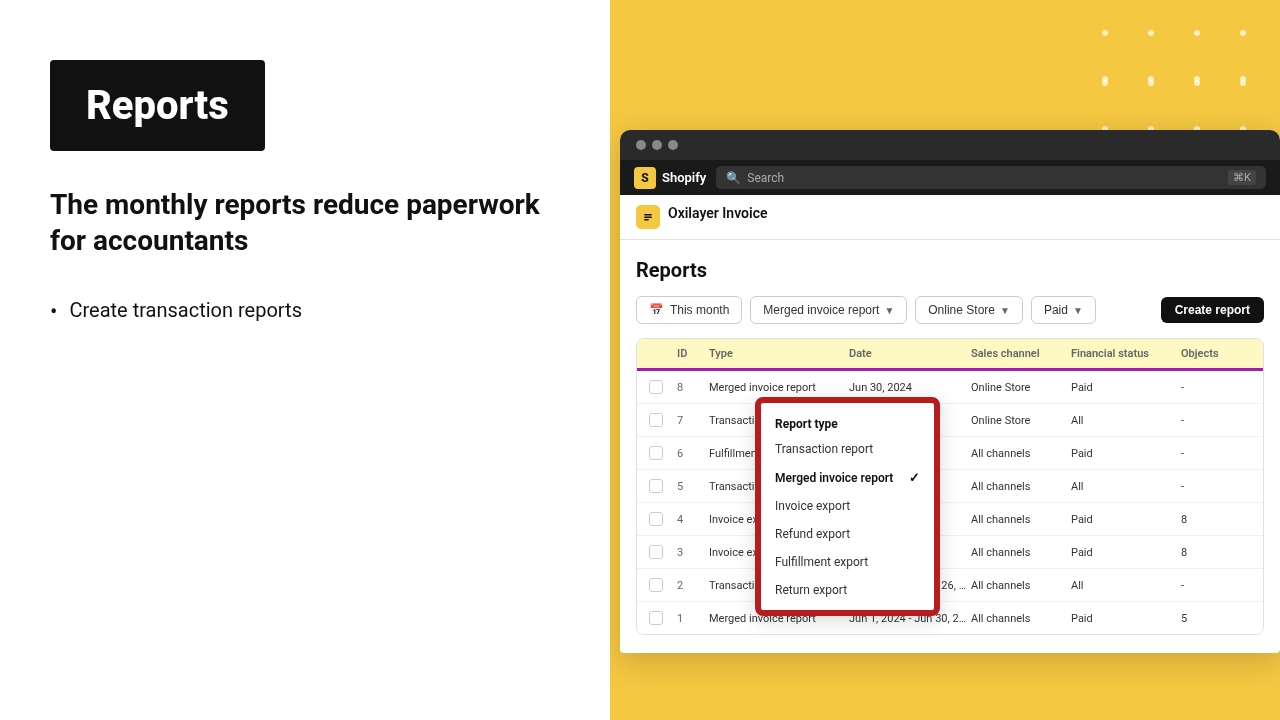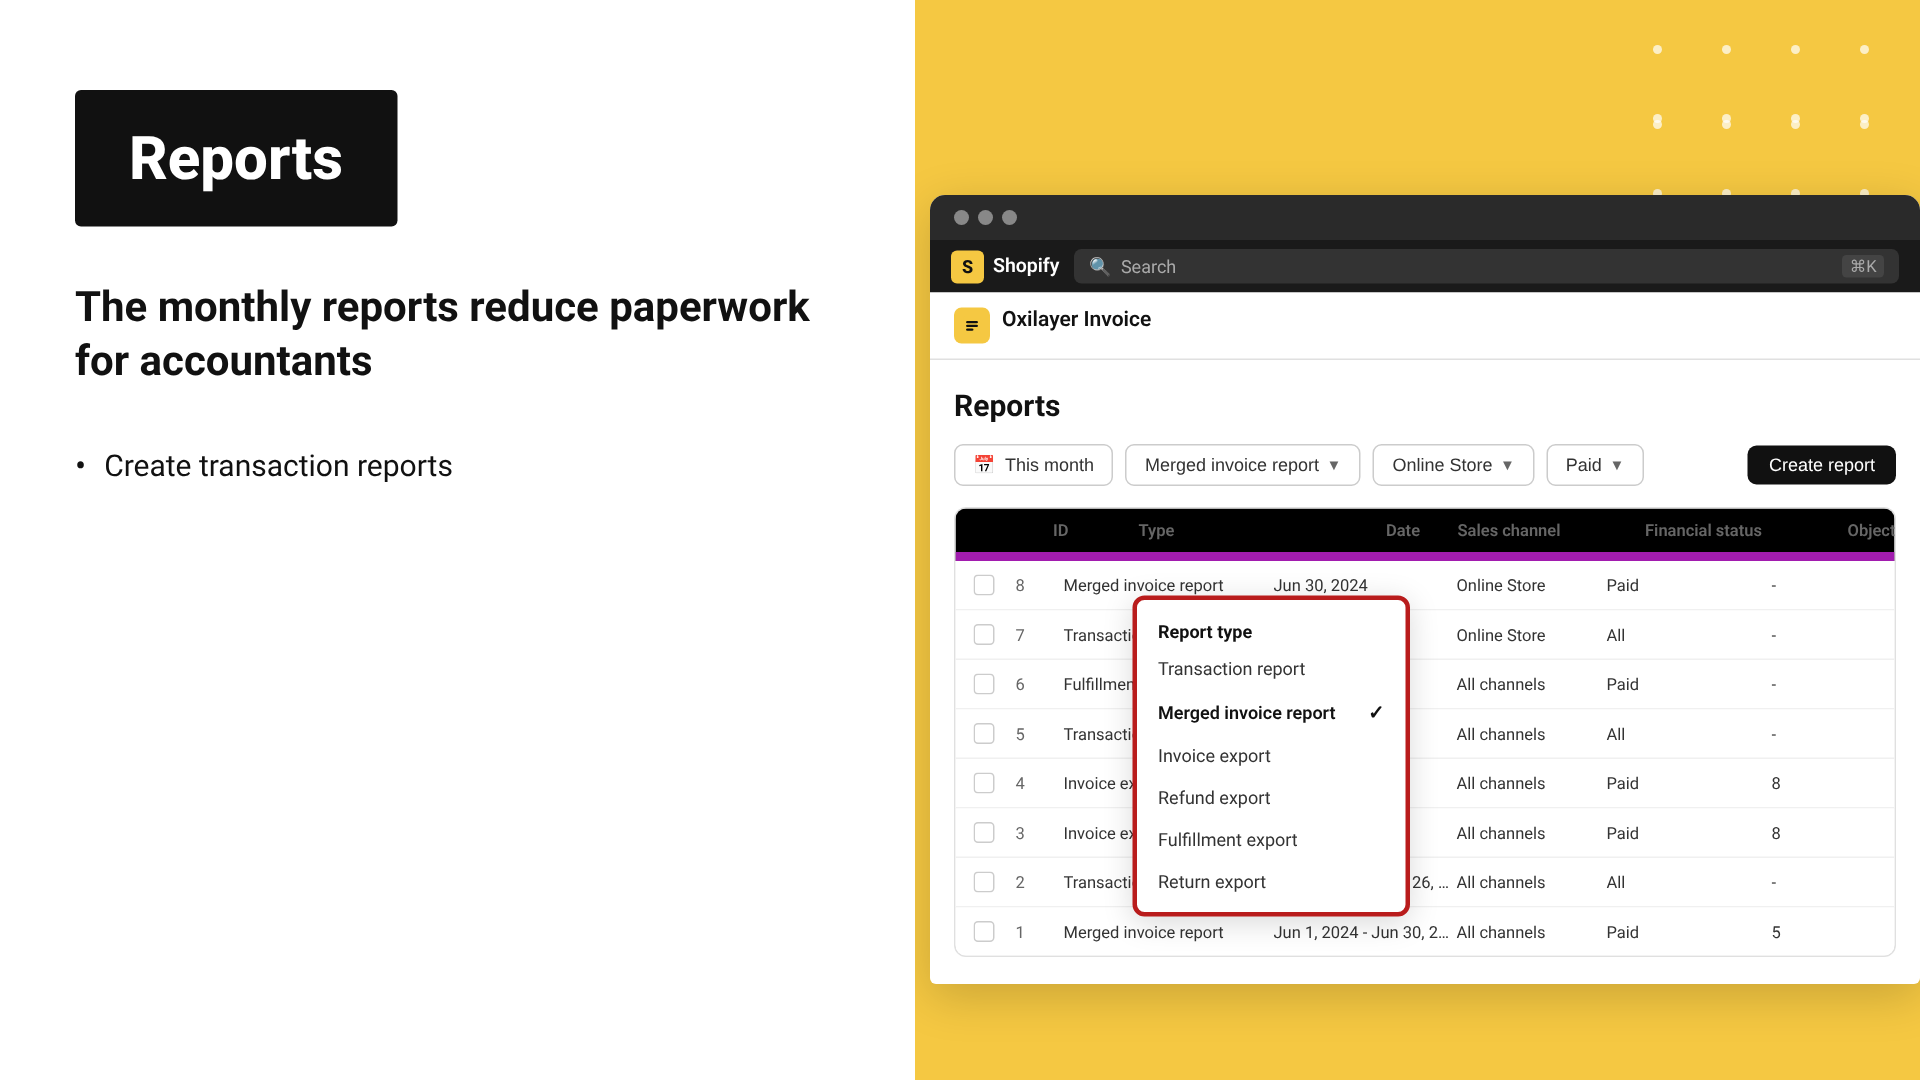--- a/index.html
+++ b/index.html
@@ -236,40 +236,39 @@
     }
 
     .create-btn {
       margin-left: auto;
       background: #111;
       color: #fff;
       border: none;
       border-radius: 6px;
       padding: 6px 14px;
       font-size: 12px;
-      font-weight: 400;
+      font-weight: 700;
       cursor: pointer;
     }
 
     
     .reports-table {
       background: #fff;
       border-radius: 8px;
       border: 1px solid #e0e0e0;
       overflow: hidden;
       position: relative;
     }
 
     .table-header {
       display: grid;
       grid-template-columns: 28px 32px 140px 1fr 100px 110px 70px;
       padding: 8px 12px;
-      border-bottom: 6px solid #a21caf;
-      background: #000000;
-      gap: 25px;
+      border-bottom: 3px solid #a21caf;
+      background: #fef9c3;
     }
 
     .th {
       font-size: 11px;
       font-weight: 600;
       color: #666;
     }
 
     .table-row {
       display: grid;
@@ -309,21 +308,21 @@
     .dropdown-overlay {
       position: absolute;
       top: 58px;
       left: 118px;
       width: 185px;
       background: #fff;
       border-radius: 8px;
       box-shadow: 0 4px 20px rgba(0,0,0,0.15);
       z-index: 10;
       padding: 6px 0;
-      border: 3px solid #b91c1c;
+      border: 6px solid #b91c1c;
     }
 
     .dropdown-header-item {
       padding: 8px 14px 4px;
       font-size: 12px;
       font-weight: 700;
       color: #111;
     }
 
     .dropdown-item {

